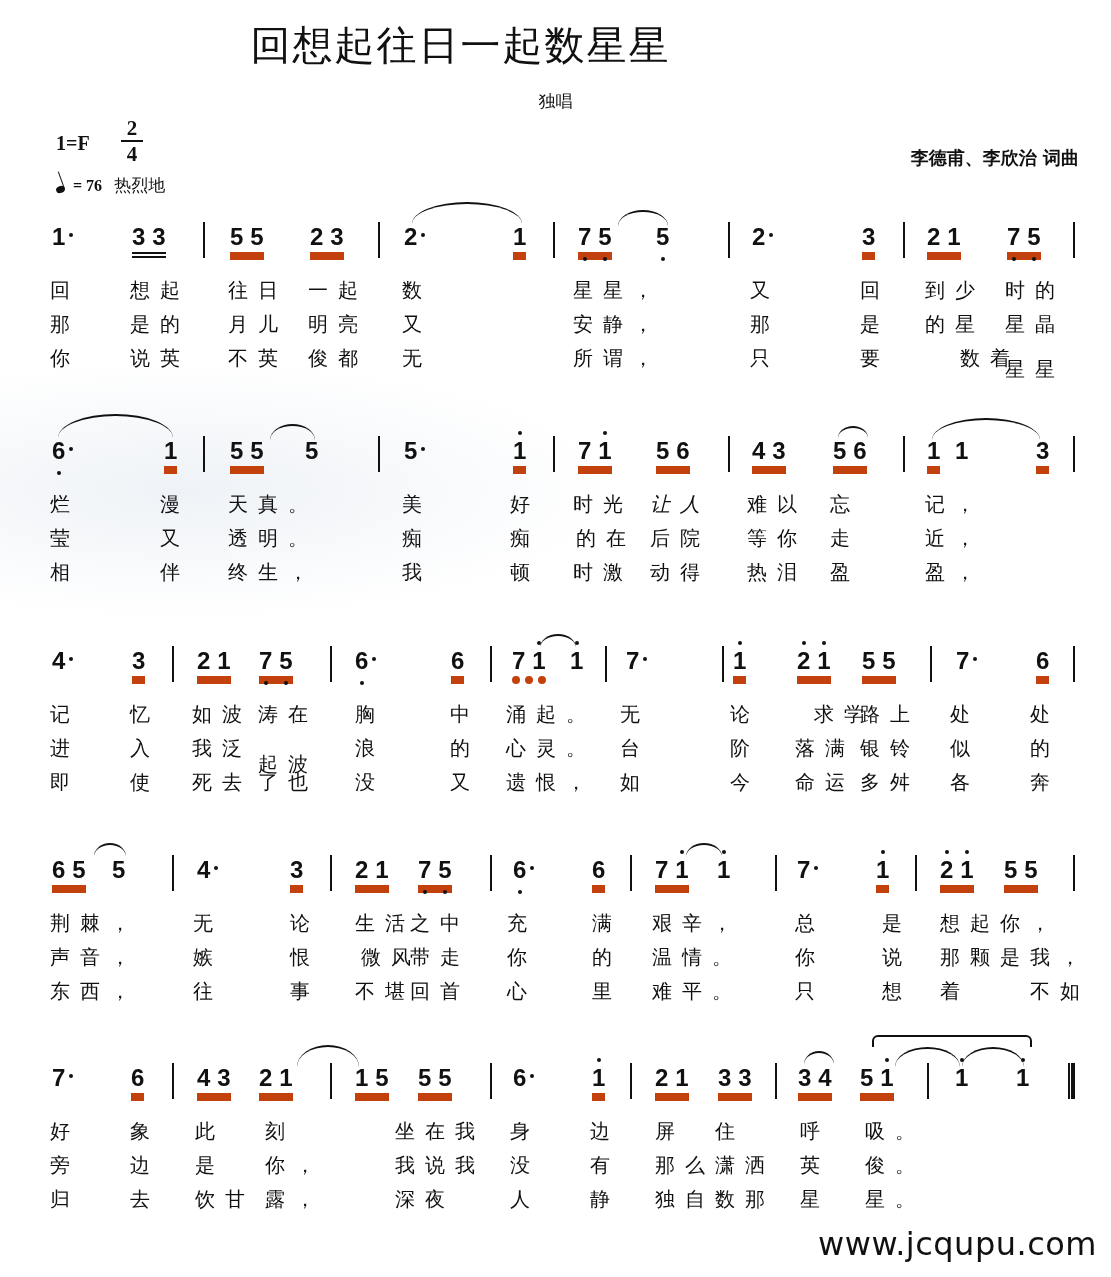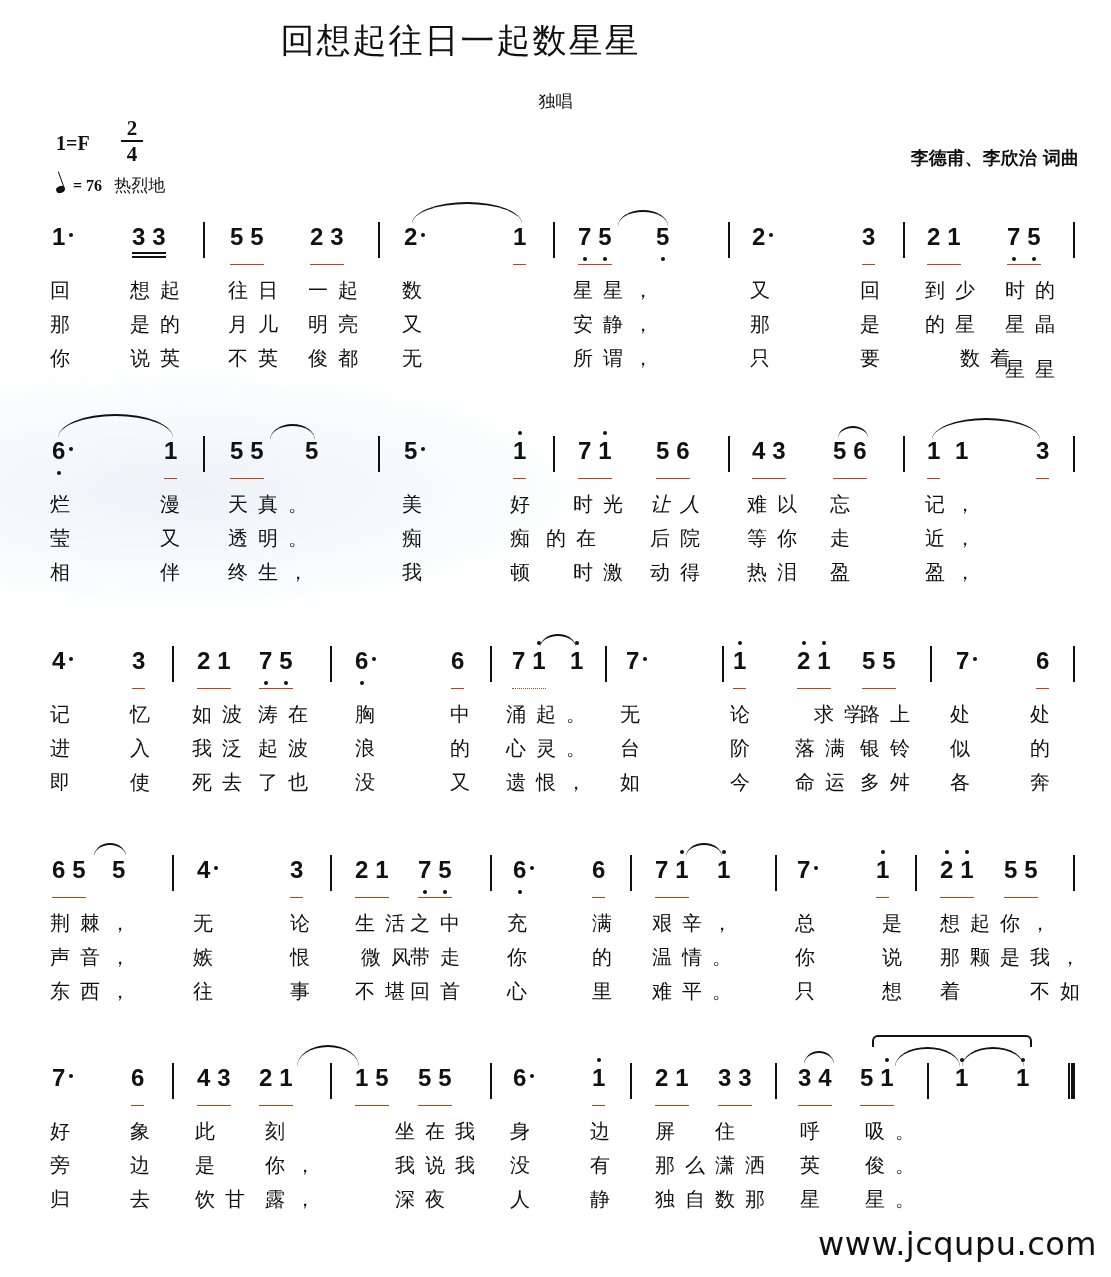--- a/index.html
+++ b/index.html
@@ -2,21 +2,21 @@
 <html><head>
 <meta charset="utf-8">
 <style>
   html, body { margin: 0; padding: 0; background: #ffffff; }
   body { width: 1111px; height: 1277px; position: relative; overflow: hidden;
          font-family: "DejaVu Sans", sans-serif; color: #111; }
   .bg-haze { position: absolute; left: 0; top: 360px; width: 620px; height: 260px;
              background: radial-gradient(ellipse at 30% 50%, rgba(225,232,240,0.55), rgba(255,255,255,0) 70%);
              pointer-events: none; }
   .title { position: absolute; top: 18px; left: 0; width: 921px; text-align: center;
-           font-size: 34px; letter-spacing: 2px; font-family: "DejaVu Sans", sans-serif; }
+           font-size: 40px; letter-spacing: 2px; font-family: "DejaVu Sans", sans-serif; }
   .subtitle { position: absolute; top: 90px; left: 0; width: 1111px; text-align: center;
               font-size: 17px; font-family: "DejaVu Serif", serif; }
   .key { position: absolute; left: 56px; top: 132px; font-family: "Liberation Serif", serif;
          font-weight: bold; font-size: 20px; }
   .timesig { position: absolute; left: 121px; top: 117px; width: 22px; text-align: center;
              font-family: "Liberation Serif", serif; font-weight: bold; font-size: 21px; line-height: 22px; }
   .timesig .line { height: 2px; background: #111; margin: 1px 0; }
   .tempo { position: absolute; left: 56px; top: 174px; font-size: 16px; font-family: "Liberation Serif", serif; font-weight: bold; }
   .tempo .note-icon { display: inline-block; width: 9px; height: 7px; background: #111; border-radius: 50%;
                       transform: rotate(-20deg); position: relative; top: 2px; }
@@ -29,21 +29,21 @@
   .tok { position: absolute; top: 0; font-family: "Liberation Sans", sans-serif; font-weight: bold;
          font-size: 24px; line-height: 30px; height: 32px; }
   .tok .d { display: inline-block; position: relative; }
   .tok .d .hi { position: absolute; left: 50%; top: -5px; width: 4px; height: 4px; margin-left: -2px;
                 background: #111; border-radius: 50%; }
   .tok .d .lo { position: absolute; left: 50%; bottom: -9px; width: 4px; height: 4px; margin-left: -2px;
                 background: #111; border-radius: 50%; }
   .tok .aug { display: inline-block; width: 4px; height: 4px; background: #111; border-radius: 50%;
               margin-left: 4px; position: relative; top: -8px; }
   .tok .sp { display: inline-block; width: 7px; }
-  .ul1 { border-bottom: 1px solid #c2410c; padding-bottom: 14px; }
+  .ul1 { border-bottom: 8px solid #c2410c; padding-bottom: 2px; }
   .ul2 { border-bottom: 6px double #111; padding-bottom: 2px; }
   .bar { position: absolute; top: 0; width: 2px; height: 36px; background: #111; }
   .bar.final { width: 7px; border-left: 2px solid #111; border-right: 4px solid #111; background: transparent; box-sizing: border-box; }
   .slur { position: absolute; border-top: 2px solid #111; border-radius: 50% 50% 0 0 / 100% 100% 0 0; height: 14px; }
   .lyr { position: absolute; font-family: "DejaVu Serif", serif; font-size: 20px; line-height: 20px; letter-spacing: 10px; white-space: nowrap; }
 
   .watermark { position: absolute; right: 14px; bottom: 14px; font-family: "DejaVu Sans", sans-serif;
                font-size: 32px; color: #111; letter-spacing: 0.5px; }
 </style>
 </head>
@@ -152,21 +152,21 @@
       <div class="lyr" style="left: 573px; top: 58px;">时光</div>
       <div class="lyr" style="left: 650px; top: 58px; font-style: italic;">让人</div>
       <div class="lyr" style="left: 747px; top: 58px;">难以</div>
       <div class="lyr" style="left: 830px; top: 58px;">忘</div>
       <div class="lyr" style="left: 925px; top: 58px;">记，</div>
       <div class="lyr" style="left: 50px; top: 92px;">莹</div>
       <div class="lyr" style="left: 160px; top: 92px;">又</div>
       <div class="lyr" style="left: 228px; top: 92px;">透明。</div>
       <div class="lyr" style="left: 402px; top: 92px;">痴</div>
       <div class="lyr" style="left: 510px; top: 92px;">痴</div>
-      <div class="lyr" style="left: 546px; top: 92px;">的在</div>
+      <div class="lyr" style="left: 576px; top: 92px;">的在</div>
       <div class="lyr" style="left: 650px; top: 92px;">后院</div>
       <div class="lyr" style="left: 747px; top: 92px;">等你</div>
       <div class="lyr" style="left: 830px; top: 92px;">走</div>
       <div class="lyr" style="left: 925px; top: 92px;">近，</div>
       <div class="lyr" style="left: 50px; top: 126px;">相</div>
       <div class="lyr" style="left: 160px; top: 126px;">伴</div>
       <div class="lyr" style="left: 228px; top: 126px;">终生，</div>
       <div class="lyr" style="left: 402px; top: 126px;">我</div>
       <div class="lyr" style="left: 510px; top: 126px;">顿</div>
       <div class="lyr" style="left: 573px; top: 126px;">时激</div>
@@ -207,21 +207,21 @@
       <div class="lyr" style="left: 506px; top: 58px;">涌起。</div>
       <div class="lyr" style="left: 620px; top: 58px;">无</div>
       <div class="lyr" style="left: 730px; top: 58px;">论</div>
       <div class="lyr" style="left: 795px; top: 58px; margin-left: 19px;">求学</div>
       <div class="lyr" style="left: 860px; top: 58px;">路上</div>
       <div class="lyr" style="left: 950px; top: 58px;">处</div>
       <div class="lyr" style="left: 1030px; top: 58px;">处</div>
       <div class="lyr" style="left: 50px; top: 92px;">进</div>
       <div class="lyr" style="left: 130px; top: 92px;">入</div>
       <div class="lyr" style="left: 192px; top: 92px;">我泛</div>
-      <div class="lyr" style="left: 258px; top: 92px; font-family: Liberation Serif, serif;">起波</div>
+      <div class="lyr" style="left: 258px; top: 108px; font-family: Liberation Serif, serif;">起波</div>
       <div class="lyr" style="left: 355px; top: 92px;">浪</div>
       <div class="lyr" style="left: 450px; top: 92px;">的</div>
       <div class="lyr" style="left: 506px; top: 92px;">心灵。</div>
       <div class="lyr" style="left: 620px; top: 92px;">台</div>
       <div class="lyr" style="left: 730px; top: 92px;">阶</div>
       <div class="lyr" style="left: 795px; top: 92px;">落满</div>
       <div class="lyr" style="left: 860px; top: 92px;">银铃</div>
       <div class="lyr" style="left: 950px; top: 92px;">似</div>
       <div class="lyr" style="left: 1030px; top: 92px;">的</div>
       <div class="lyr" style="left: 50px; top: 126px;">即</div>

